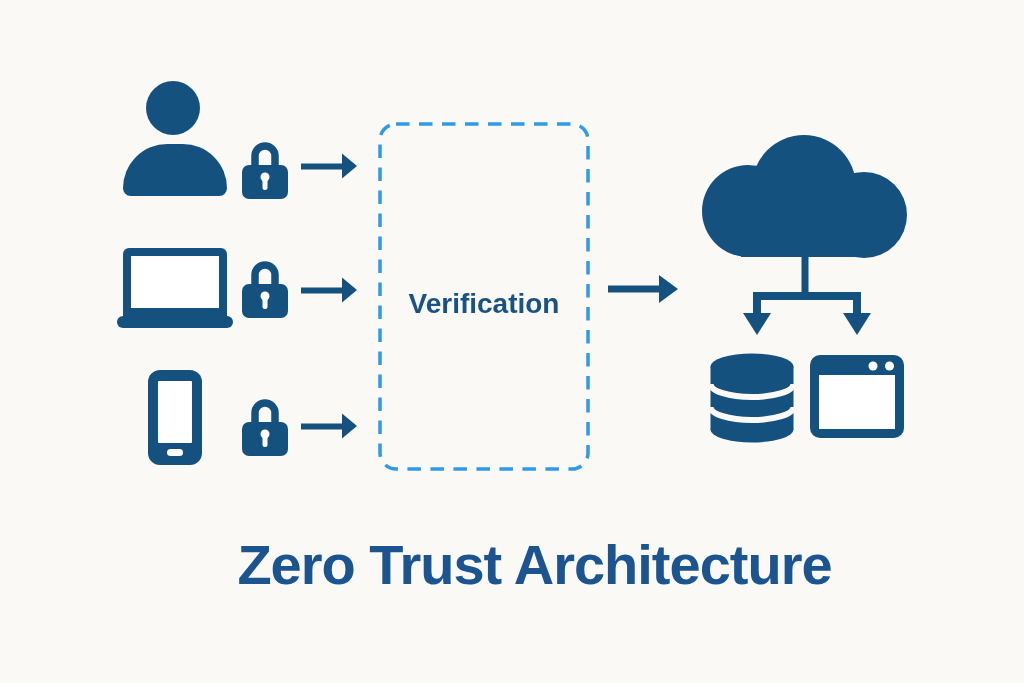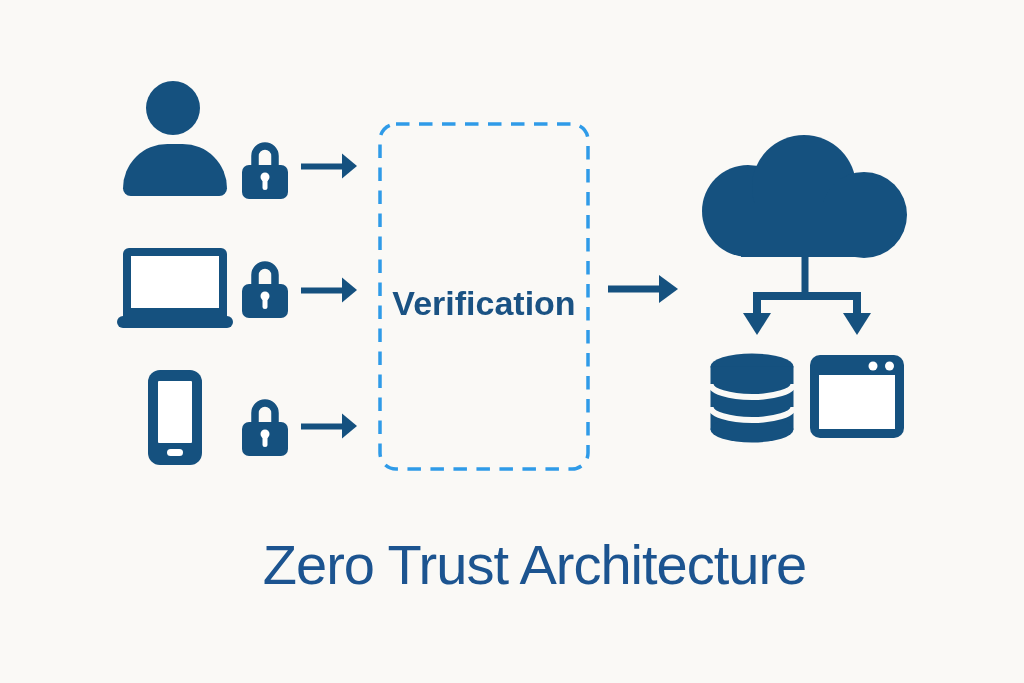--- a/index.html
+++ b/index.html
@@ -63,34 +63,34 @@
   .arrow-big{left:608px;top:273px;width:70px;height:32px;}
 
   
   .verification-box{
     left:378px;top:122px;width:212px;height:349px;
     display:flex;align-items:center;justify-content:center;
   }
   .box-border{position:absolute;left:0;top:0;width:100%;height:100%;}
   .verification-label{
     position:relative;margin-top:14px;
-    font-size:34px;font-weight:700;color:var(--verification-text);
+    font-size:28px;font-weight:700;color:var(--verification-text);
     letter-spacing:0px;
   }
 
   
   .cloud{left:701px;top:135px;width:210px;height:123px;}
   .connector{left:738px;top:255px;width:138px;height:82px;}
   .database{left:710px;top:353px;width:84px;height:90px;}
   .app-window{left:810px;top:355px;width:94px;height:83px;}
 
   
   .title{
     position:absolute;left:0;right:0;top:537px;margin:0;
-    text-align:center;font-size:56px;font-weight:400;line-height:1;
+    text-align:center;font-size:56px;font-weight:700;line-height:1;
     letter-spacing:-1px;color:var(--title-blue);padding-left:45px;
   }
 
   
   .fill-blue{fill:var(--icon-blue);}
   .fill-white{fill:var(--white);}
   .stroke-blue{stroke:var(--icon-blue);}
   .stroke-dash{stroke:var(--dashed-border);}
   .stroke-bg{stroke:var(--background);}
 </style>

